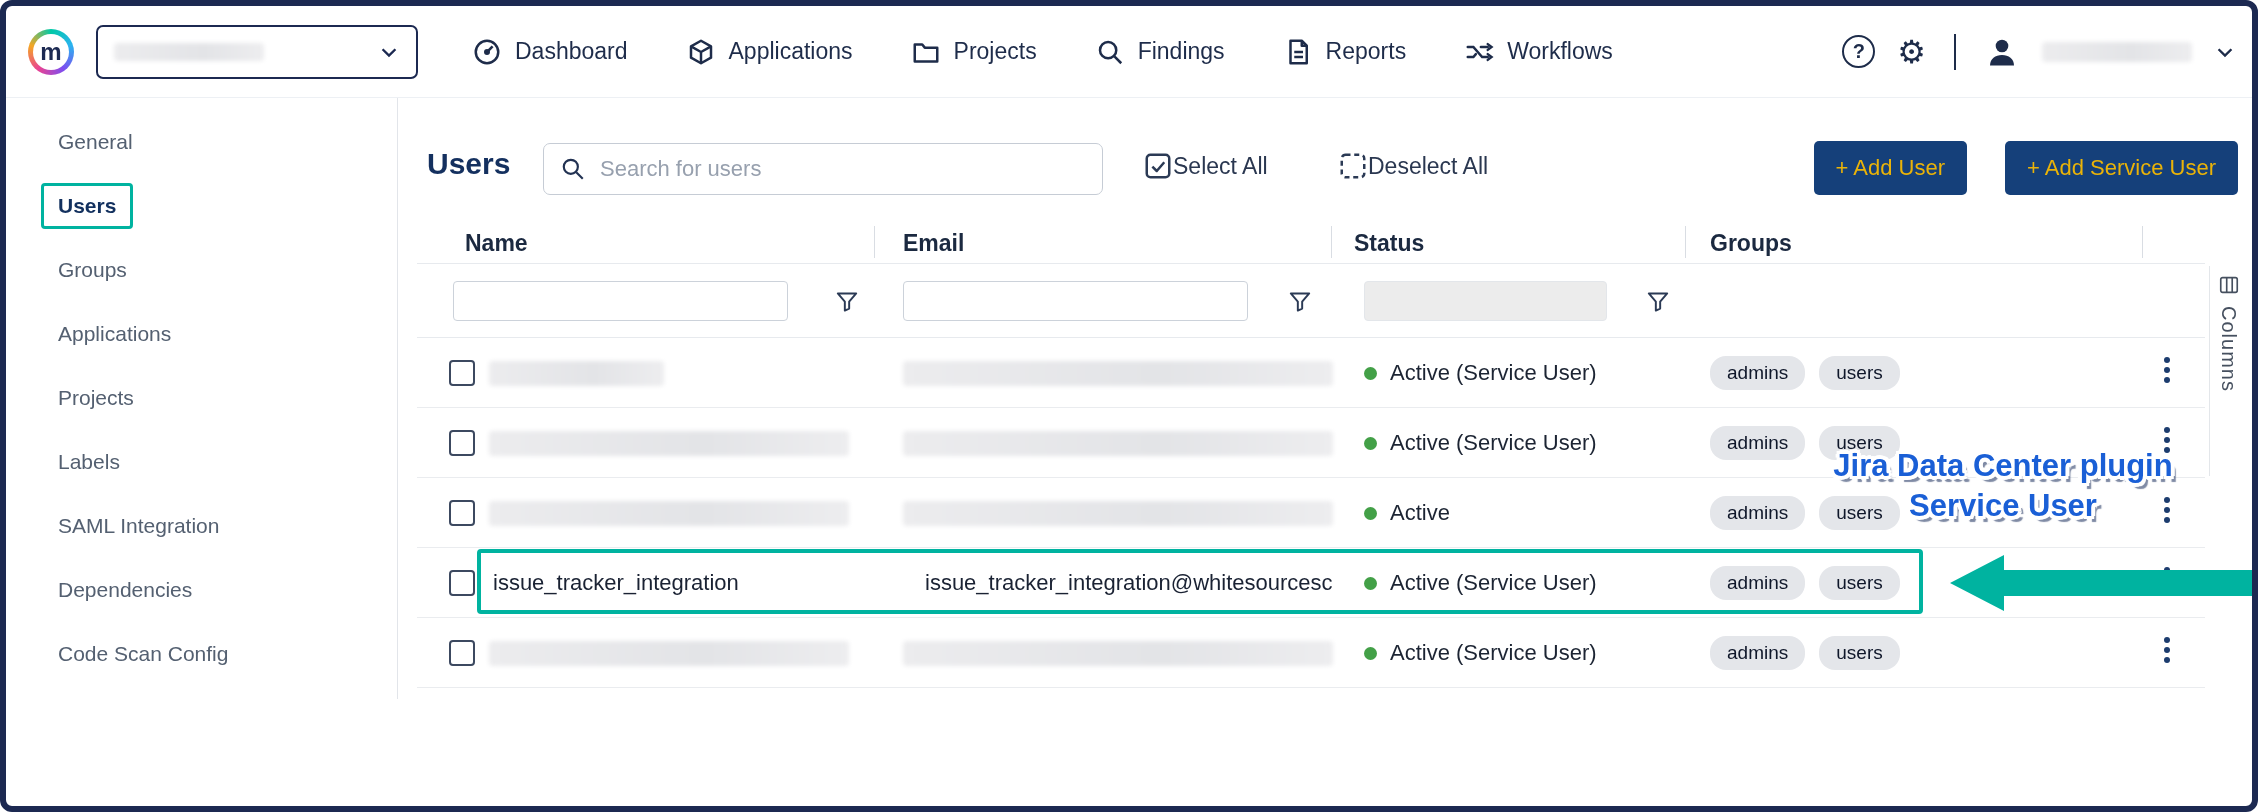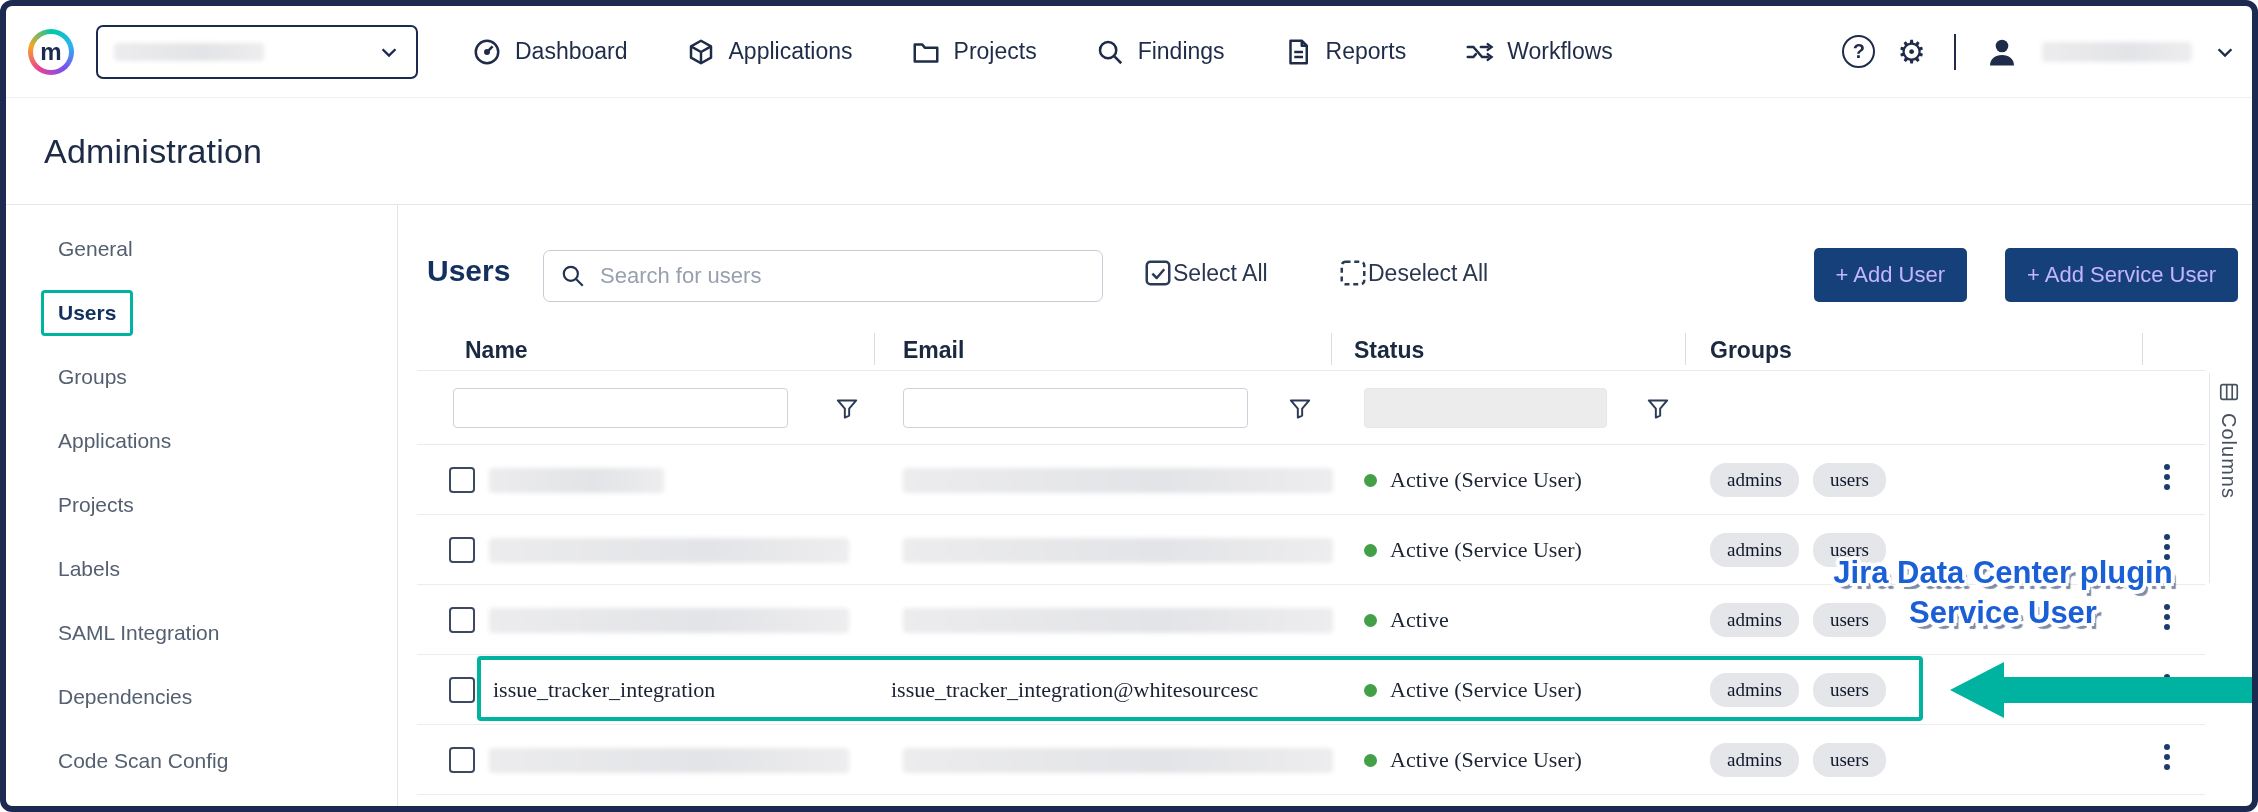--- a/index.html
+++ b/index.html
@@ -39,39 +39,39 @@
               font-weight:bold; color:#12305e; }
   .main{ position:relative; flex:1; }
   
   .heading{ position:absolute; left:29px; top:49px; font-size:30px; font-weight:bold; color:#14305f; }
   .search-box{ position:absolute; left:145px; top:45px; width:560px; height:52px;
                border:1px solid #c6ccd5; border-radius:7px; display:flex; align-items:center; padding:0 16px; gap:14px; background:#fff;}
   .search-box input{ border:none; outline:none; flex:1; font-size:22px; color:#b91c1c; font-family:inherit;}
   .search-box input::placeholder{ color:#97a0ae; }
   .tool-group{ position:absolute; top:53px; display:flex; align-items:center; 
                font-size:23px; color:#2a3750; cursor:pointer; white-space:nowrap;}
-  .btn-primary{ position:absolute; top:43px; height:54px; background:#15407a; color:#c4b5fd;
+  .btn-primary{ position:absolute; top:43px; height:54px; background:#15407a; color:#eab308;
                 border:none; border-radius:5px; font-size:22px; font-family:inherit;
                 padding:0 22px; cursor:pointer; white-space:nowrap;}
   
   .table{ position:absolute; left:19px; top:120px; width:1788px; }
   .thead{ position:relative; height:46px; border-bottom:1px solid #e7eaee; }
   .th{ position:absolute; top:12px; font-size:23px; font-weight:bold; color:#1b2940; }
   .sep{ position:absolute; top:8px; width:1px; height:32px; background:#d9dde3; }
   .filter-row{ position:relative; height:74px; border-bottom:1px solid #e7eaee; }
   .filter-input{ position:absolute; top:17px; height:40px; border:1px solid #ccd2da; border-radius:4px;
                  font-size:20px; padding:0 10px; outline:none; font-family:inherit; color:#2a3750; background:#fff;}
   .filter-input.gray{ background:#ececec; border-color:#e3e6ea; }
   .funnel{ position:absolute; top:24px; cursor:pointer; }
-  .row{ position:relative; height:70px; border-bottom:1px solid #eaecef; background:#fff;font-family:Liberation Serif, serif; }
+  .row{ position:relative; height:70px; border-bottom:1px solid #eaecef; background:#fff; }
   .checkbox{ position:absolute; left:32px; top:22px; width:26px; height:26px;
              border:2px solid #3c4960; border-radius:4px; cursor:pointer; background:#fff;}
   .cell-blur{ position:absolute; top:23px; height:25px; }
   .name-text{ position:absolute; left:76px; top:22px; font-size:22px; color:#1a2233; }
-  .email-text{ position:absolute; left:474px; top:22px; font-size:22px; color:#1a2233;
+  .email-text{ position:absolute; left:508px; top:22px; font-size:22px; color:#1a2233;
                width:424px; overflow:hidden; white-space:nowrap; }
   .status-dot{ position:absolute; left:947px; top:29px; width:13px; height:13px; border-radius:50%; background:#43a047;}
   .status-text{ position:absolute; left:973px; top:22px; font-size:22px; color:#1c2433; }
   .badges{ position:absolute; left:1293px; top:18px; display:flex; gap:14px; }
   .badge{ background:#e4e6ea; color:#0f172a; font-size:19px; border-radius:16px; padding:6px 17px; }
   .kebab{ position:absolute; left:1745px; top:17px; display:flex; flex-direction:column; gap:4px; cursor:pointer; padding:2px;}
   .kebab i{ width:6px; height:6px; border-radius:50%; background:#1c3c6e; }
   .hl-box{ position:absolute; left:60px; top:1px; width:1446px; height:65px;
            border:4px solid #00b3a0; border-radius:4px; pointer-events:none; z-index:3;}
   
@@ -165,23 +165,20 @@
           <circle cx="12" cy="8" r="4.2"></circle>
           <path d="M4 21 c0-4.4 3.6-7 8-7 s8 2.6 8 7 Z"></path>
         </svg>
       <div class="blur" style="width:150px;height:20px;"></div>
       <svg width="22" height="22" viewBox="0 0 24 24" fill="none" stroke="#1e2c4a" stroke-width="2.6">
           <path d="M5 9 l7 7 7-7"></path>
         </svg>
     </div>
   </div>
 
-  <div class="admin-header">
-    <h1>Administration</h1>
-  </div>
 
   <div class="body">
     <div class="sidebar">
       <div class="side-item">
           <span>General</span>
         </div>
       <div class="side-item">
           <span class="sel-box">Users</span>
         </div>
       <div class="side-item">

